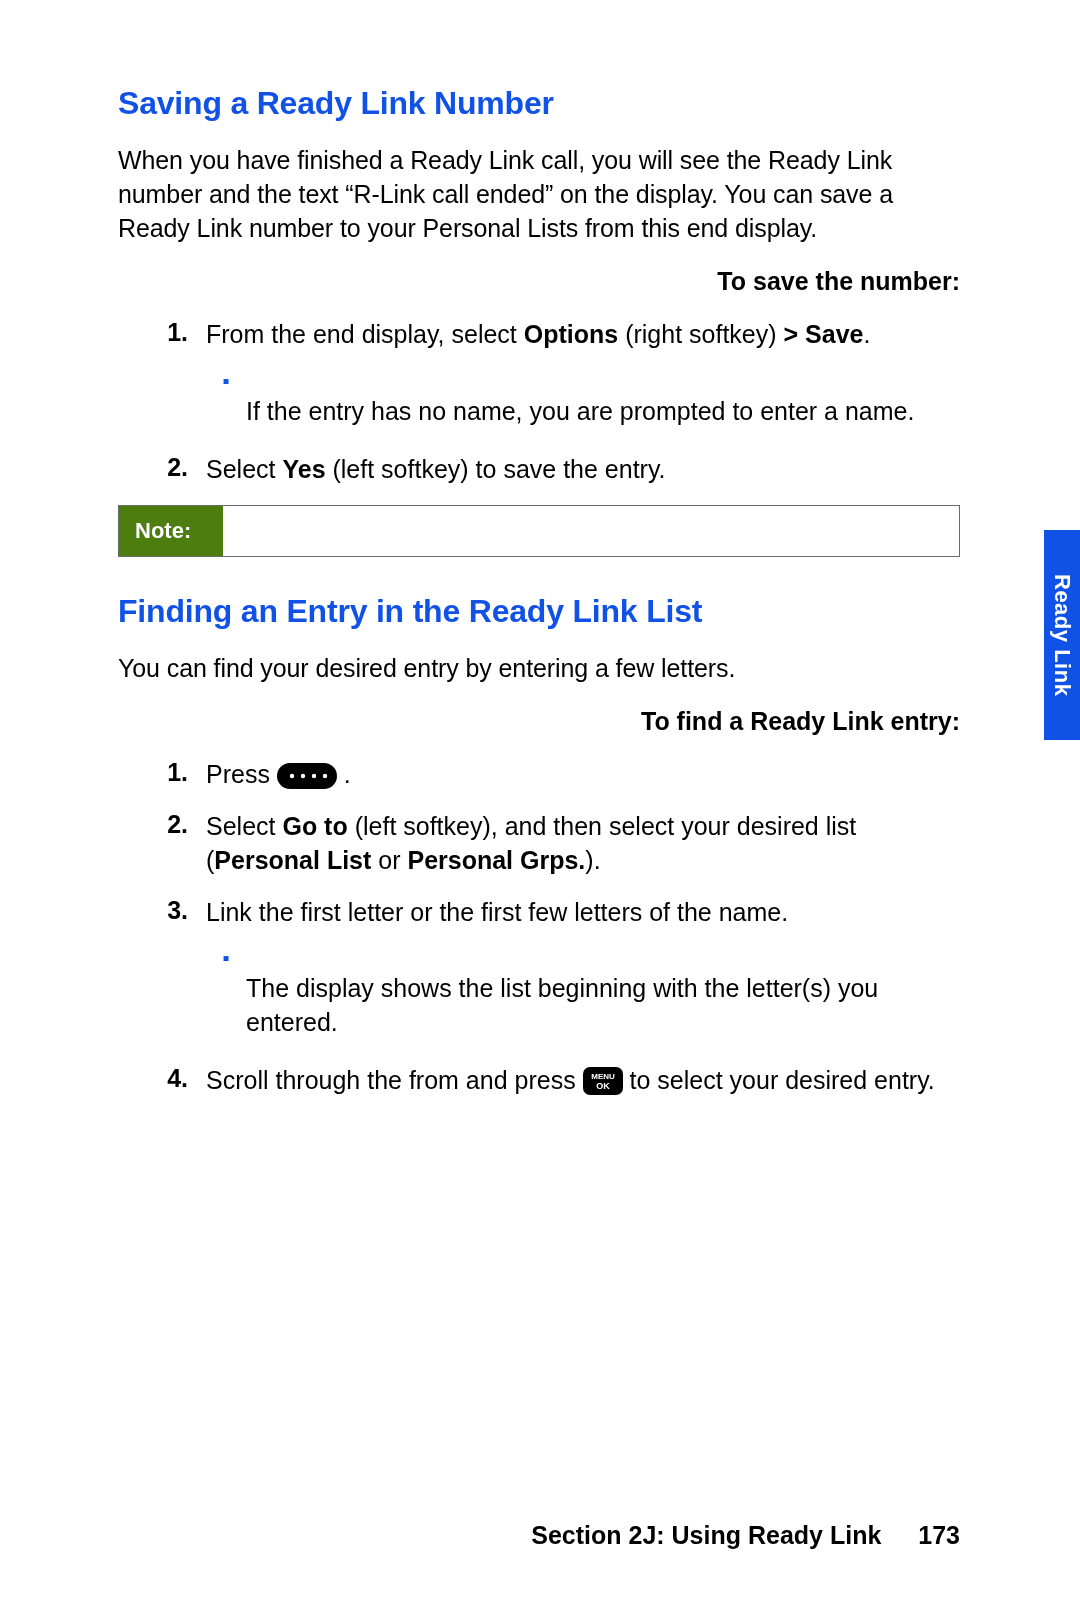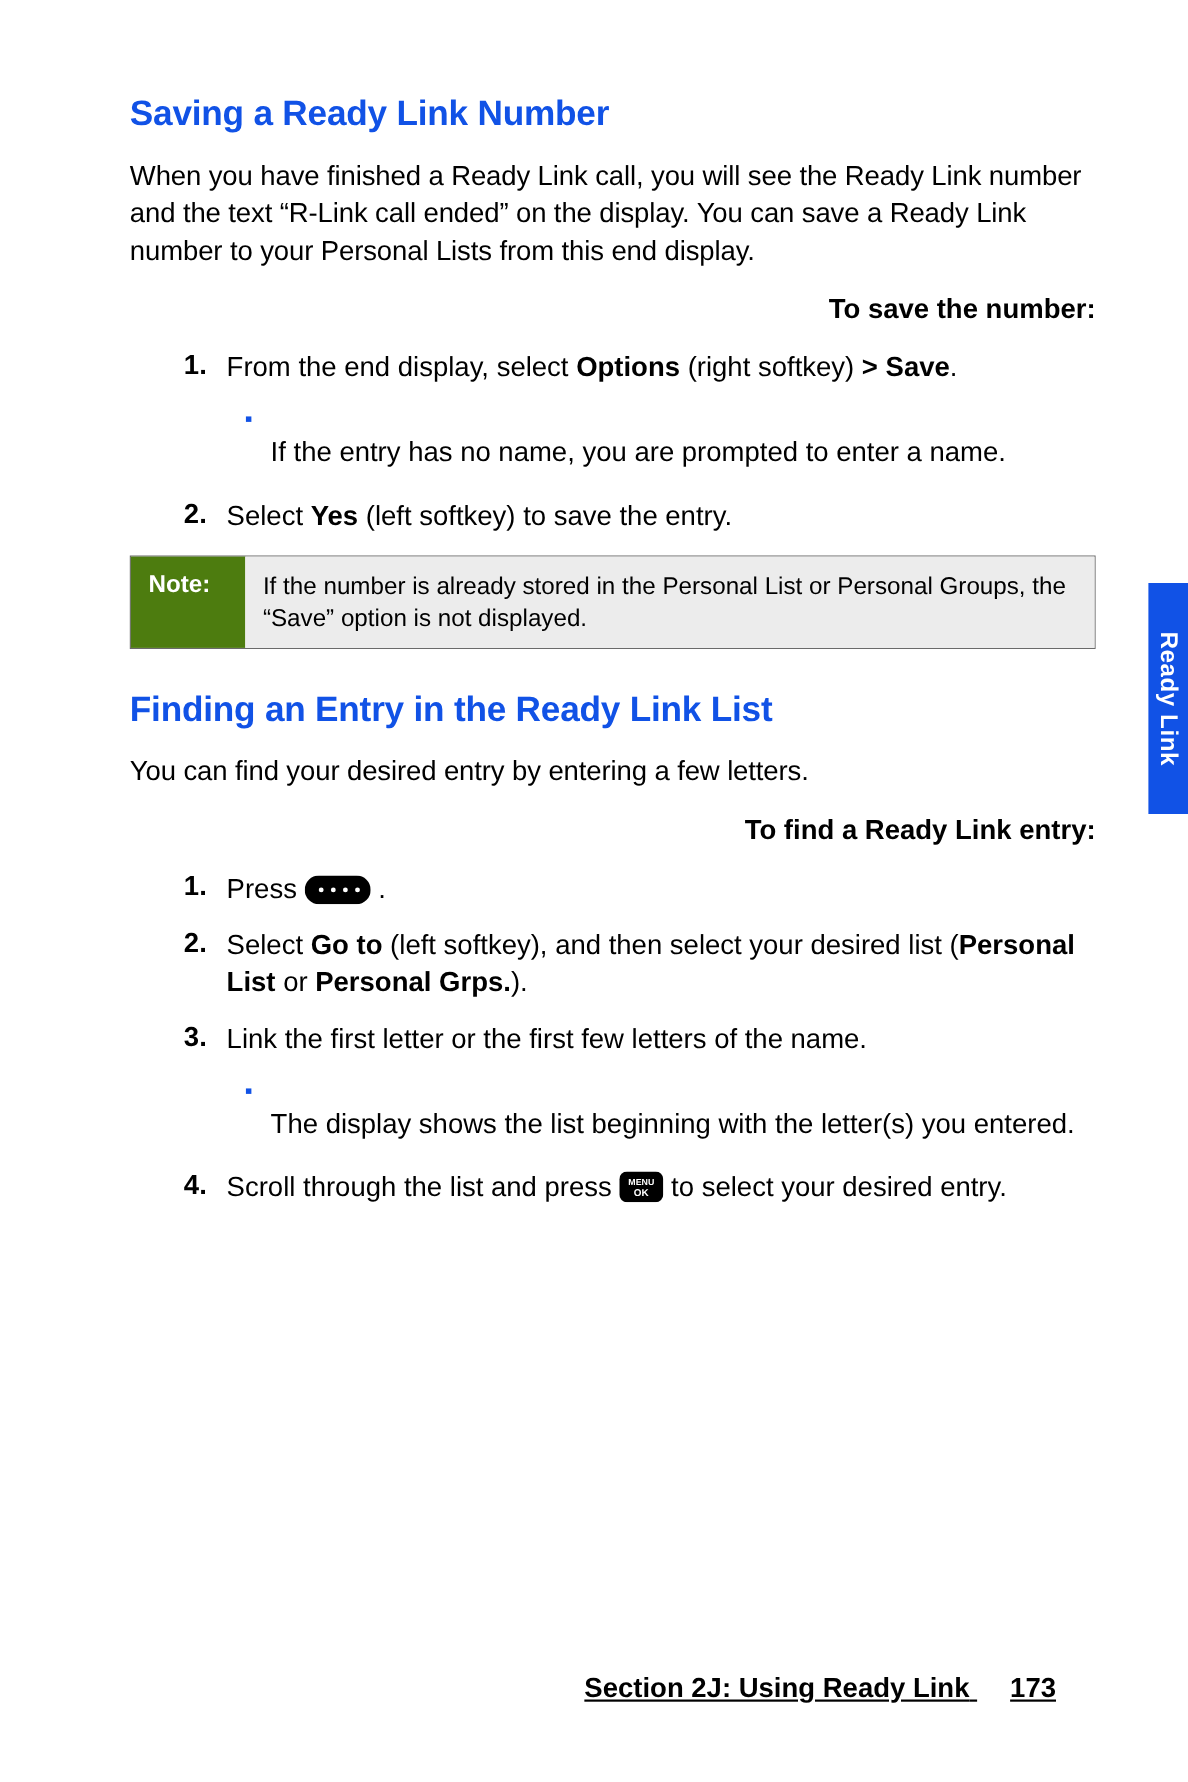--- a/index.html
+++ b/index.html
@@ -1,35 +1,35 @@
 <!DOCTYPE html>
 <html><head>
 <meta charset="utf-8">
 <style>
   html,body{margin:0;padding:0;width:1080px;height:1620px;background:#fff;font-family:Arial,Helvetica,sans-serif;color:#000;}
   .page{position:relative;width:1080px;height:1620px;}
-  .content{padding:85px 84px 0 118px;}
+  .content{padding:85px 120px 0 118px;}
   h2.blue{color:#1152e6;font-size:32px;font-weight:700;margin:0 0 22px 0;letter-spacing:-0.2px;}
   p.body{font-size:25px;line-height:1.35;margin:0 0 22px 0;font-weight:400;letter-spacing:-0.1px;}
   .subhead{font-size:25px;font-weight:700;margin:0 0 22px 0;text-align:right;}
   ol.steps{list-style:none;margin:0;padding:0;}
   ol.steps>li{display:flex;margin:0 0 18px 0;}
   ol.steps>li>.num{width:70px;flex:0 0 70px;text-align:right;padding-right:18px;font-weight:700;font-size:25px;}
   ol.steps>li>.txt{font-size:25px;line-height:1.35;flex:1;}
   .steps .txt b{font-weight:700;}
   ul.sub{list-style:none;margin:14px 0 0 0;padding:0;}
   ul.sub>li{display:flex;margin:0 0 6px 0;}
   ul.sub>li>.bullet{width:40px;flex:0 0 40px;text-align:center;color:#1152e6;font-weight:700;font-size:20px;line-height:30px;}
   ul.sub>li>.btxt{font-size:25px;line-height:1.35;flex:1;margin-top:29px;}
   .notebox{display:flex;margin:8px 0 36px 0;border:1px solid #6a6a6a;}
   .notebox .lab{background:#4d7c0f;color:#fff;font-weight:700;font-size:22px;padding:12px 16px;width:72px;flex:0 0 72px;}
   .notebox .msg{background:#ececec;font-size:22px;line-height:1.35;padding:12px 16px;flex:1;}
   .tab{position:absolute;right:0;top:530px;width:36px;height:210px;background:#1152e6;color:#fff;display:flex;align-items:center;justify-content:center;}
   .tab span{writing-mode:vertical-rl;font-weight:700;font-size:22px;letter-spacing:0.5px;}
-  .footer{position:absolute;bottom:70px;left:0;width:1080px;text-align:right;padding-right:120px;box-sizing:border-box;font-size:25px;text-decoration:underline;}
+  .footer{position:absolute;bottom:70px;left:0;width:1080px;text-align:right;padding-right:120px;box-sizing:border-box;font-size:25px;}
   .footer .sec{font-weight:700;}
   .footer .pg{font-weight:700;margin-left:30px;}
   svg.inline-key{vertical-align:-6px;}
   .second-section{margin-top:0;}
 </style>
 </head>
 <body>
 
 <div class="page">
   <div class="content">
@@ -54,21 +54,20 @@
       <li>
         <div class="num">2.</div>
         <div class="txt">
           <span>Select </span><b>Yes</b><span> (left softkey) to save the entry.</span>
         </div>
       </li>
     </ol>
 
     <div class="notebox">
       <div class="lab">Note:</div>
-      <div class="msg">If the number is already stored in the Personal List or Personal Groups, the “Save” option is not displayed.</div>
     </div>
 
     <h2 class="blue second-section">Finding an Entry in the Ready Link List</h2>
     <p class="body">You can find your desired entry by entering a few letters.</p>
     <p class="subhead">To find a Ready Link entry:</p>
 
     <ol class="steps">
       <li>
         <div class="num">1.</div>
         <div class="txt">
@@ -97,21 +96,21 @@
             <li>
               <div class="bullet">▪</div>
               <div class="btxt">The display shows the list beginning with the letter(s) you entered.</div>
             </li>
           </ul>
         </div>
       </li>
       <li>
         <div class="num">4.</div>
         <div class="txt">
-          <span>Scroll through the list and press </span>
+          <span>Scroll through the from and press </span>
           <svg class="inline-key" width="40" height="28" viewBox="0 0 40 28">
               <rect x="0" y="0" rx="7" ry="7" width="40" height="28" fill="#000"></rect>
               <text x="20" y="12" text-anchor="middle" fill="#fff" font-size="8" font-family="Arial" font-weight="700">MENU</text>
               <text x="20" y="22" text-anchor="middle" fill="#fff" font-size="9" font-family="Arial" font-weight="700">OK</text>
             </svg>
           <span> to select your desired entry.</span>
         </div>
       </li>
     </ol>
 

